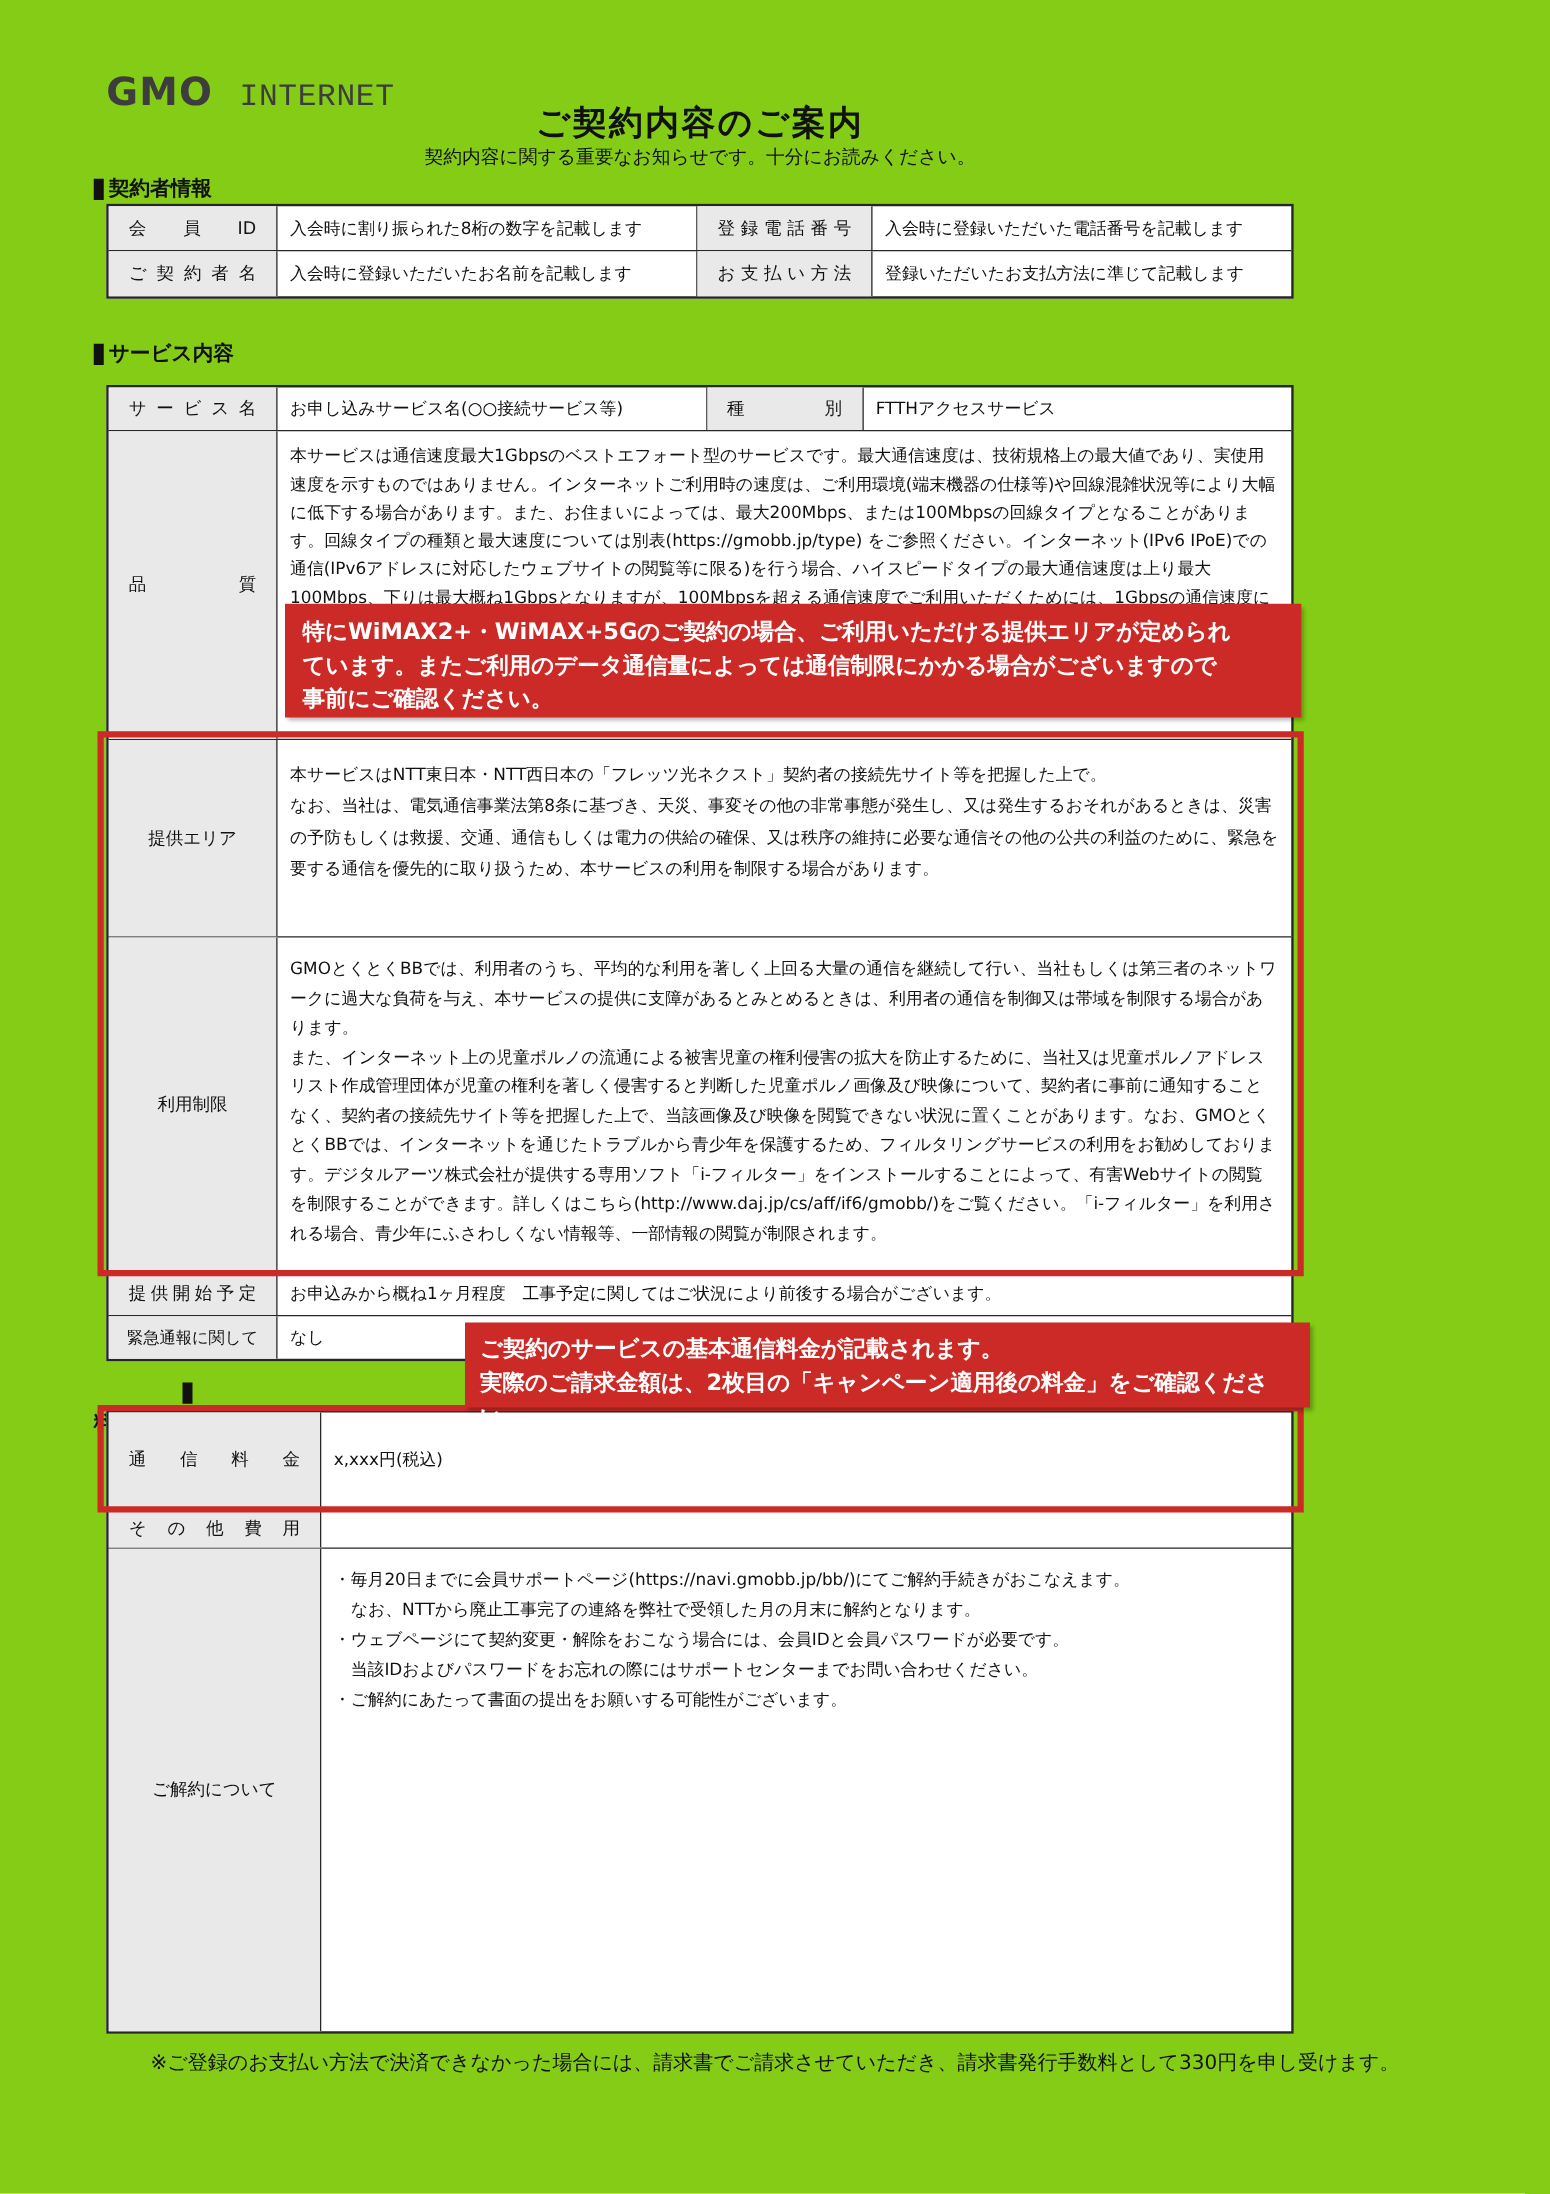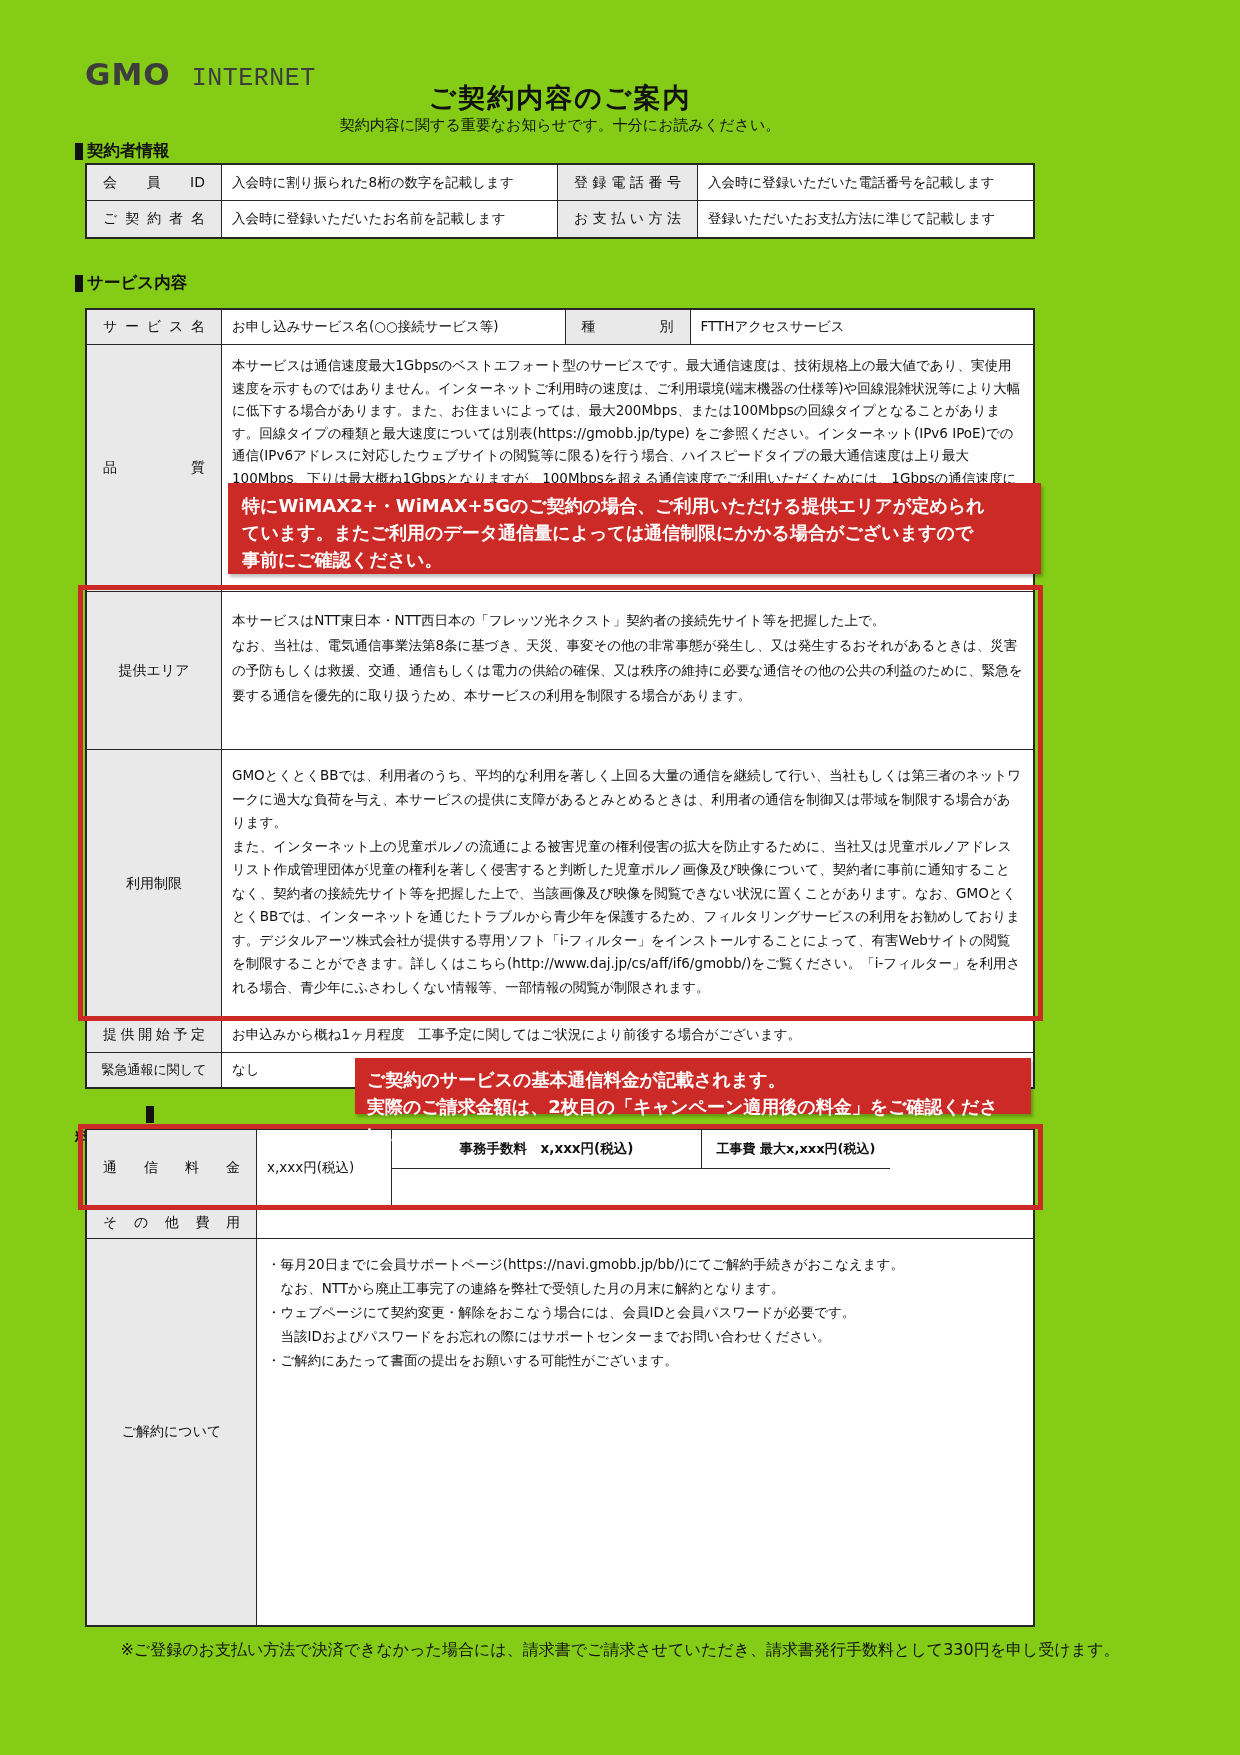--- a/index.html
+++ b/index.html
@@ -153,36 +153,31 @@
 ています。またご利用のデータ通信量によっては通信制限にかかる場合がございますので
 事前にご確認ください。</div>
 
   <div class="abs redbox" style="left:78px;top:585px;width:965px;height:436px;"></div>
 
   <div class="abs sec-h" style="top:1106px;flex-direction:column;">
     <span class="sqbar"></span>
     <span>料金・費用について</span>
   </div>
 
-  <div class="abs callout" style="left:355px;top:1058px;width:676px;height:56px;padding:8px 12px;">ご契約のサービスの基本通信料金が記載されます。
+  <div class="abs callout" style="left:372px;top:1058px;width:676px;height:68px;padding:8px 12px;">ご契約のサービスの基本通信料金が記載されます。
 実際のご請求金額は、2枚目の「キャンペーン適用後の料金」をご確認ください。</div>
 
   <div class="abs tbl" style="top:1128px;">
     <div class="tr" style="height:77px;">
       <div class="td lbl j" style="width:170px;">
           <span>通信料金</span>
         </div>
       <div class="td val" style="width:135px;flex:none;">
           <span>x,xxx円(税込)</span>
         </div>
-      <div class="td" style="width:500px;display:flex;flex-wrap:wrap;padding:0;">
-        <div style="width:310px;height:39px;box-sizing:border-box;border-right:1.5px solid #262626;border-bottom:1.5px solid #262626;display:flex;align-items:center;justify-content:center;font-size:13.5px;font-weight:bold;">事務手数料　x,xxx円(税込)</div>
-        <div style="width:188px;height:39px;box-sizing:border-box;border-bottom:1.5px solid #262626;display:flex;align-items:center;justify-content:center;font-size:13px;font-weight:bold;">工事費 最大x,xxx円(税込)</div>
-
-      </div>
     </div>
     <div class="tr" style="height:32px;">
       <div class="td lbl j" style="width:170px;">
           <span>その他費用</span>
         </div>
       <div class="td val" style="width:778px;">
           <span></span>
         </div>
     </div>
     <div class="tr" style="height:386px;">

